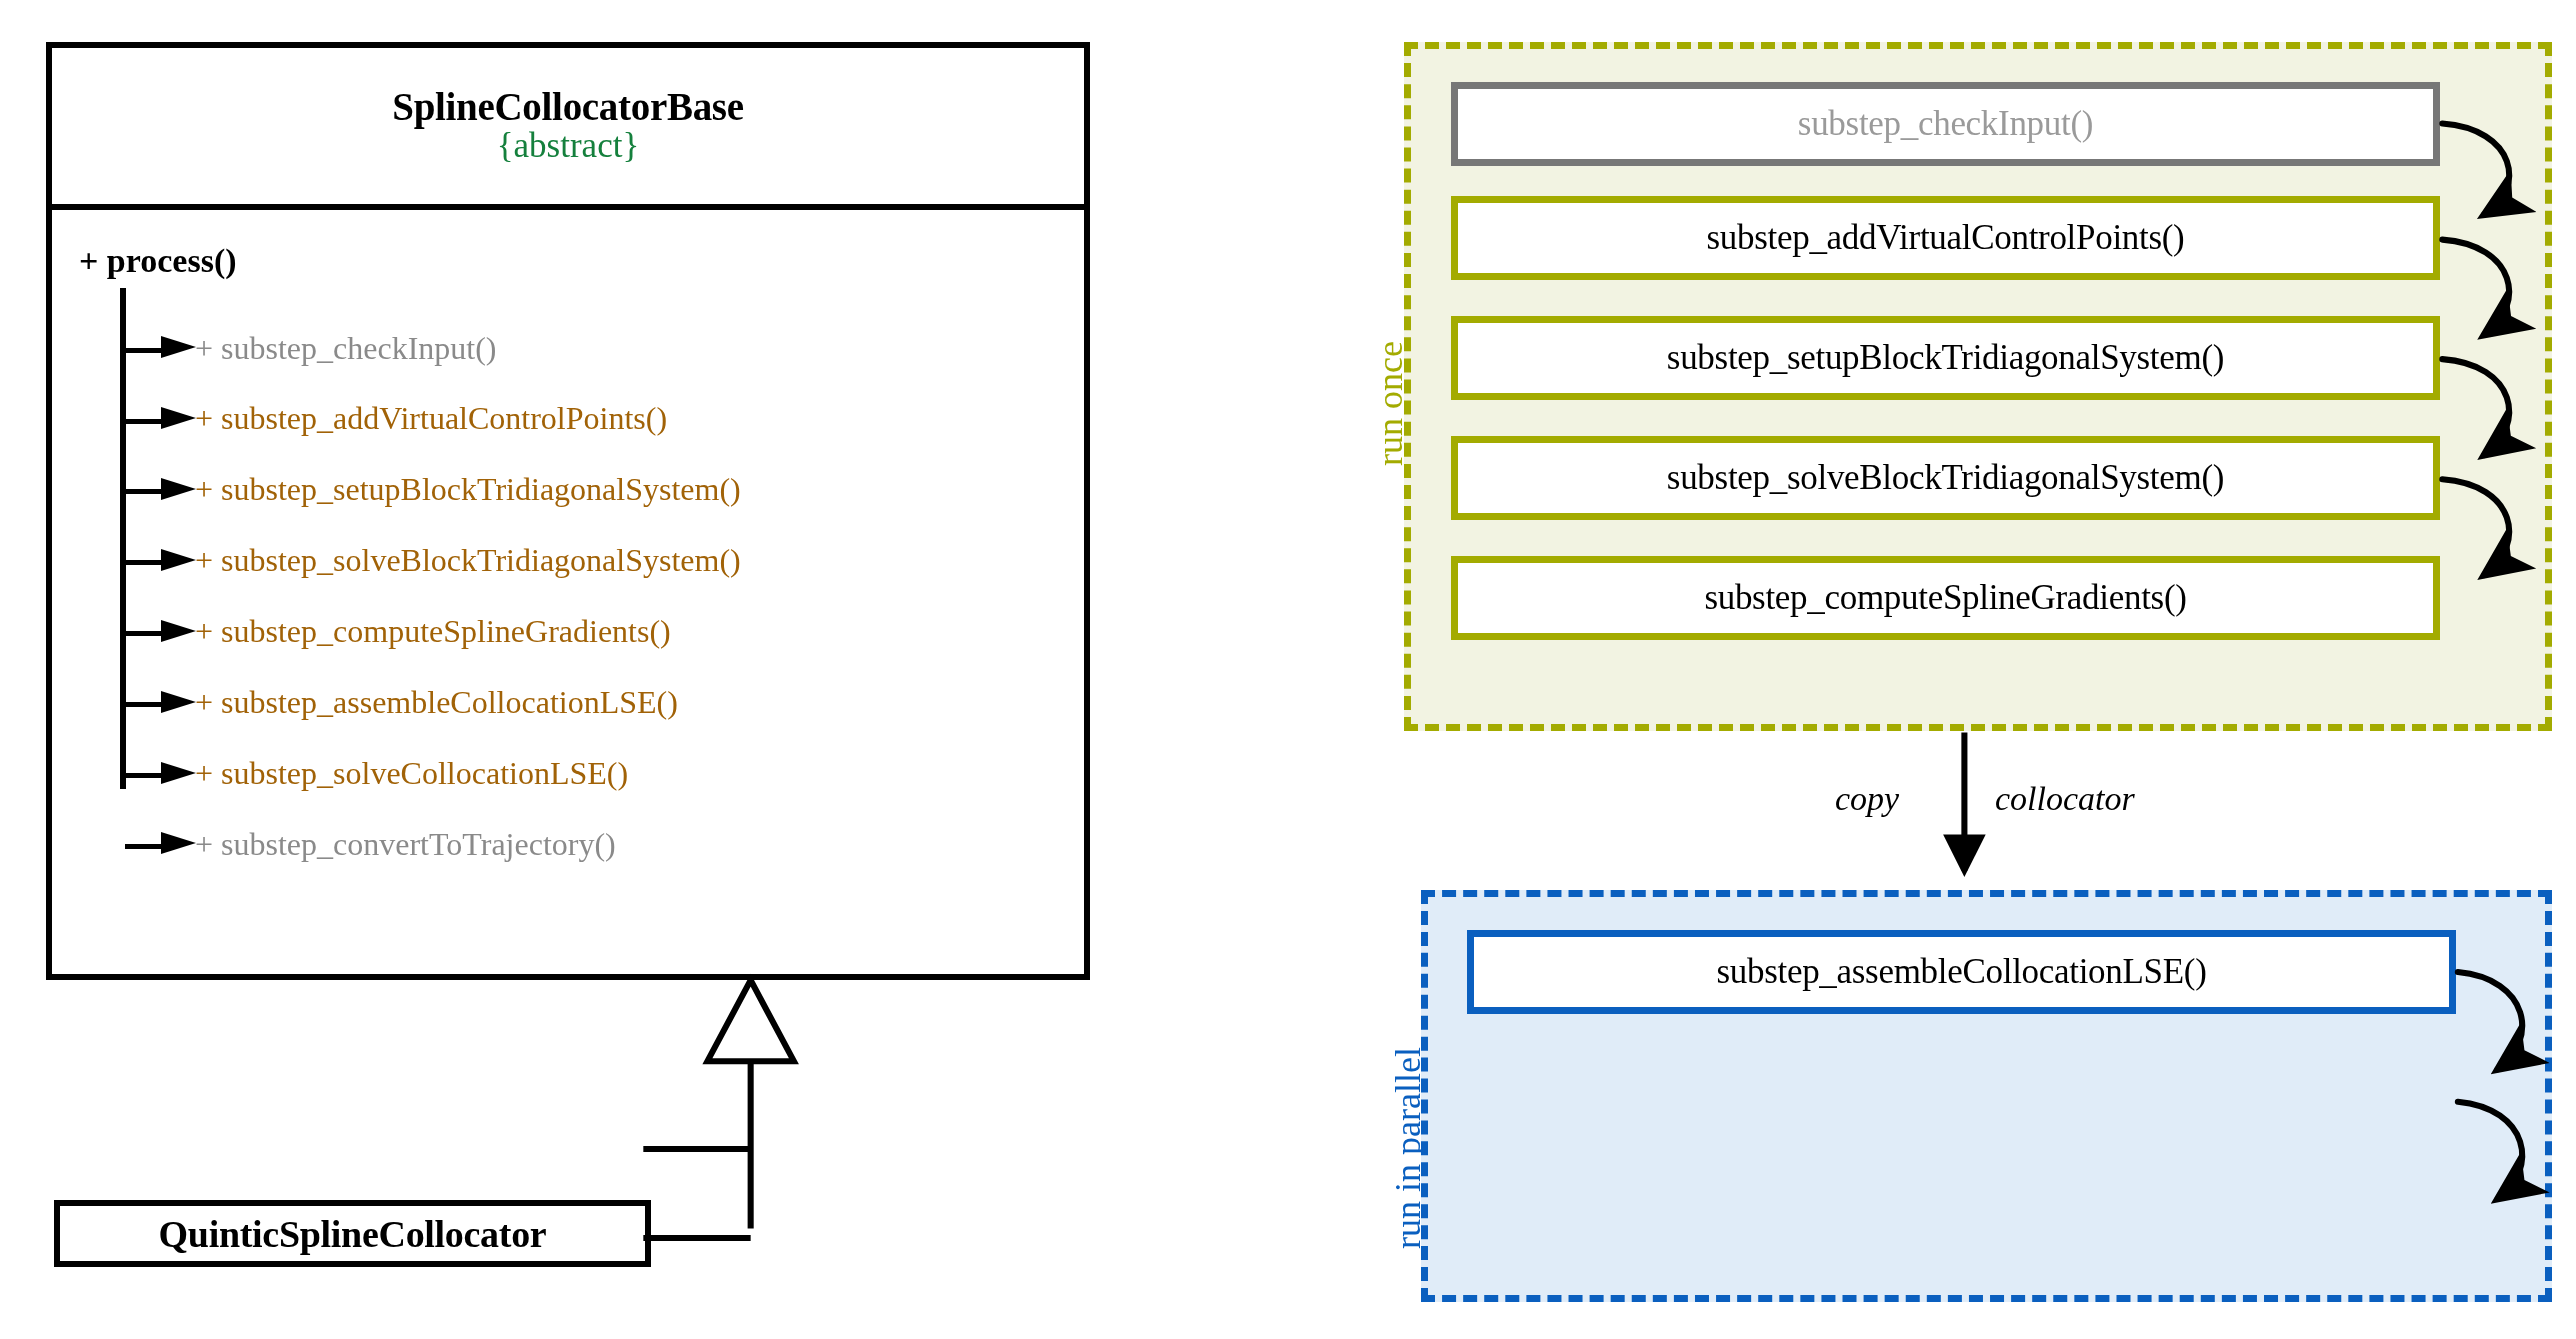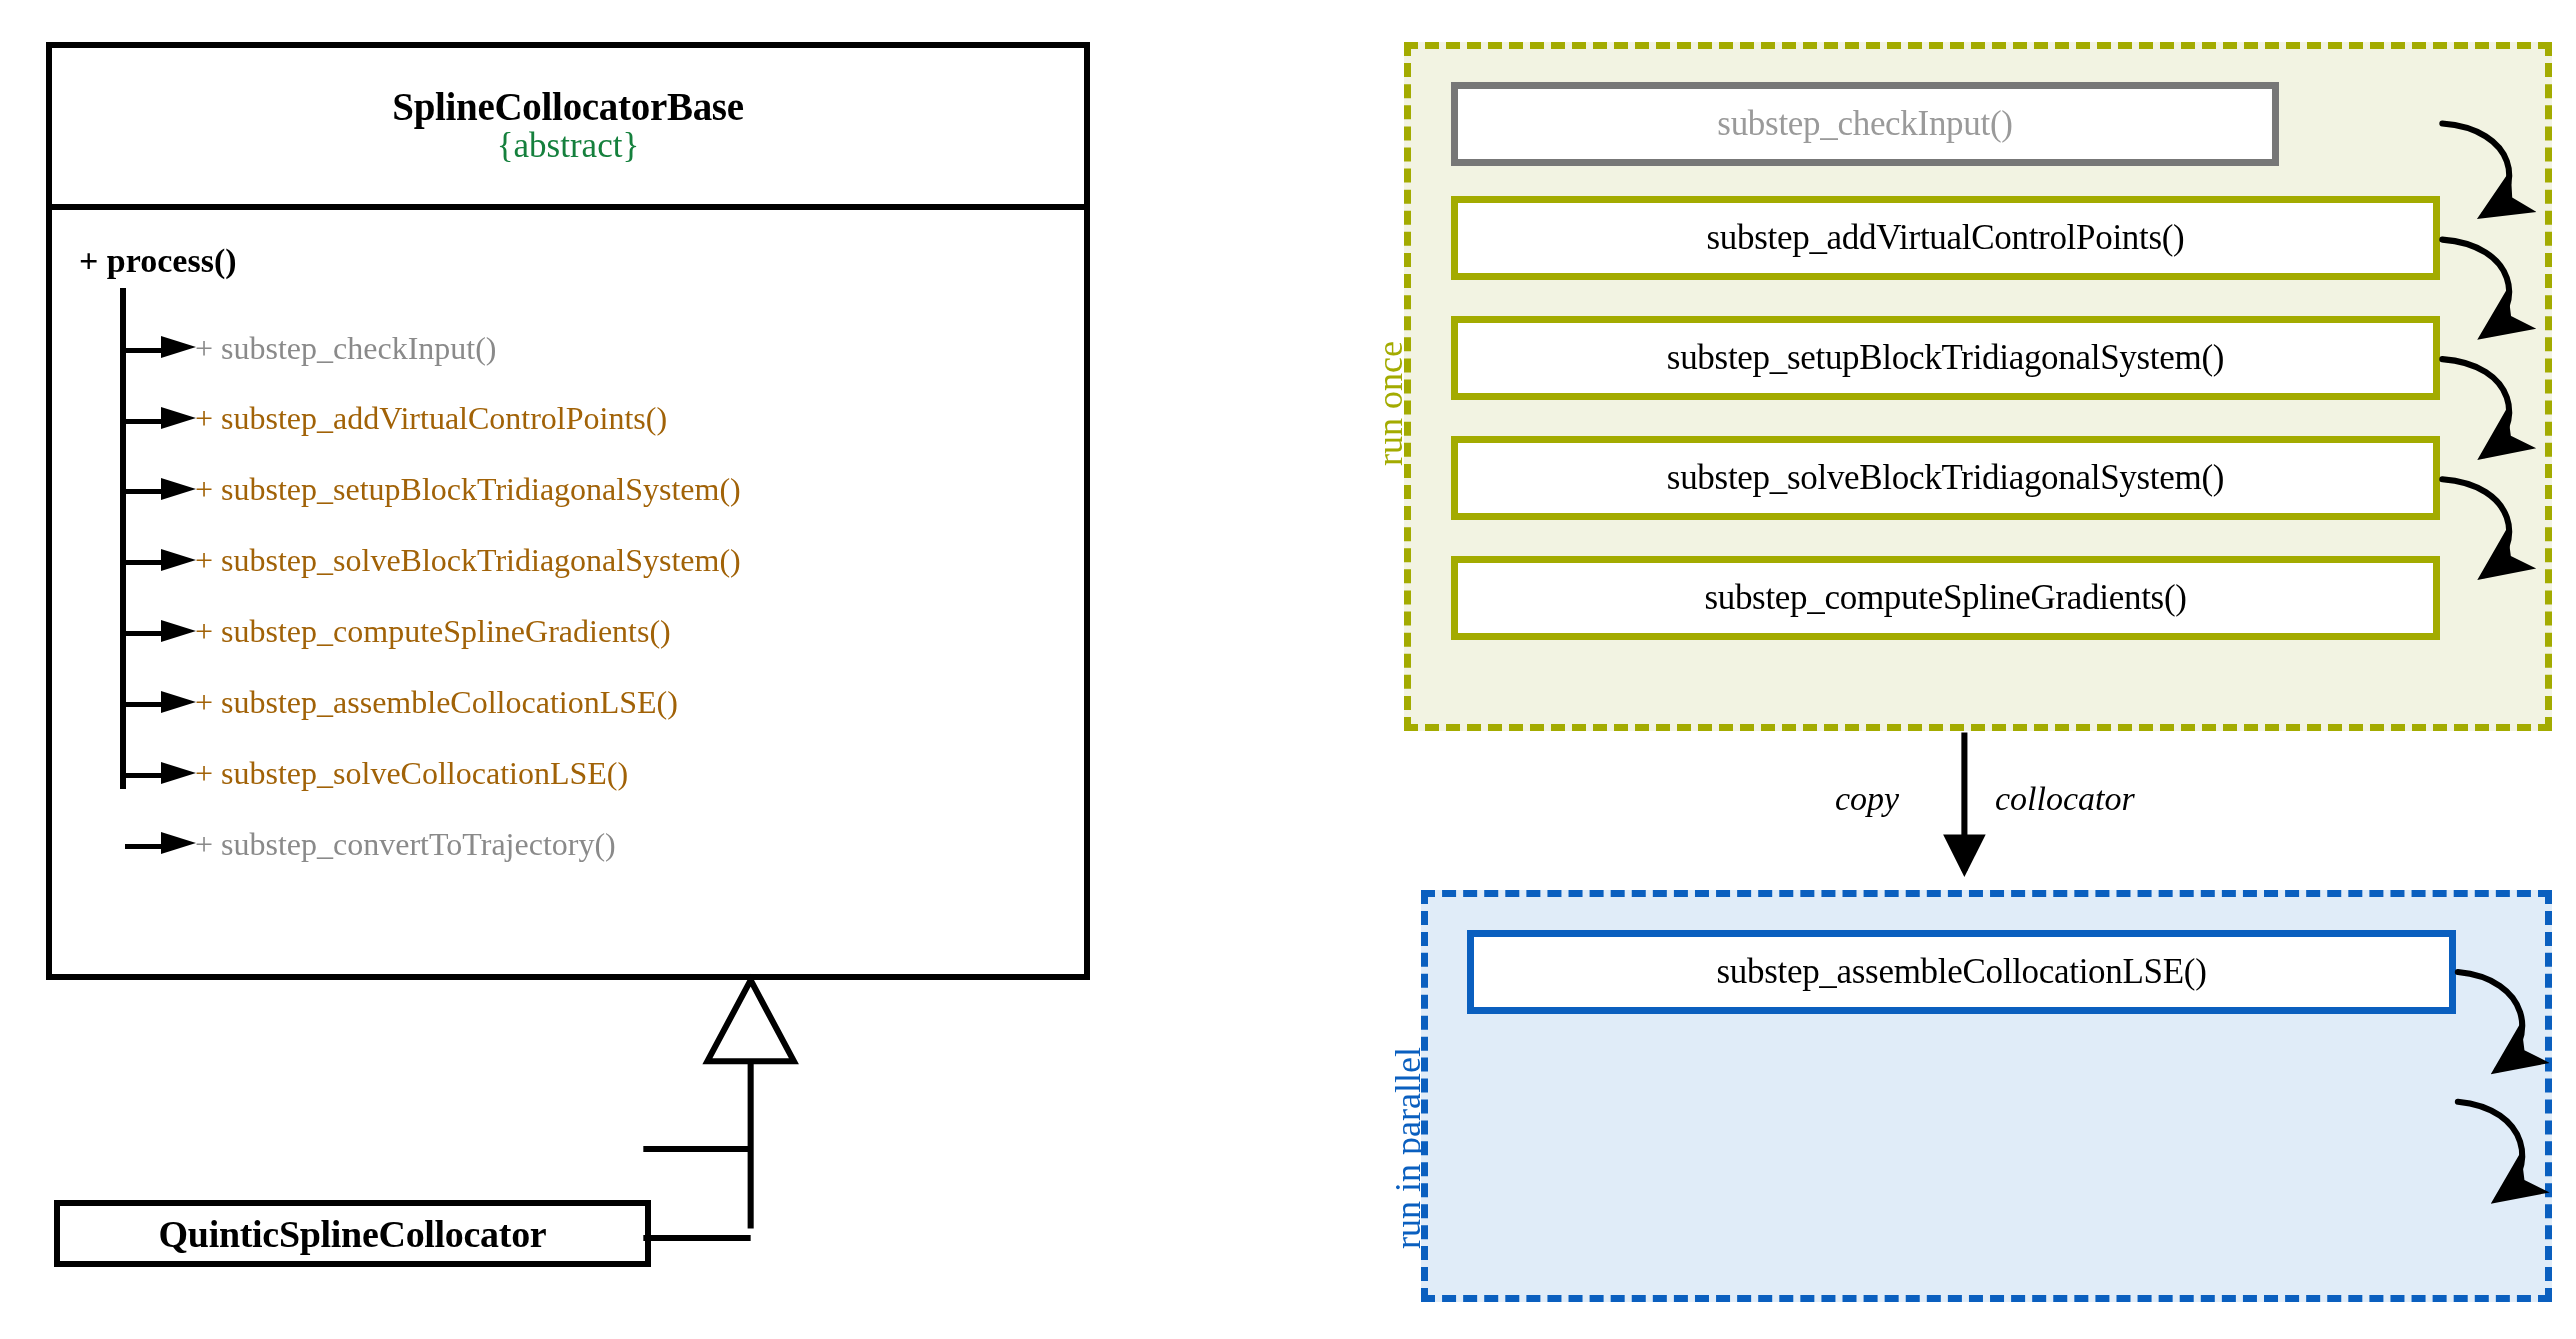--- a/index.html
+++ b/index.html
@@ -246,21 +246,21 @@
   </div>
 
 
   <div class="uml-box" id="class-quintic">
     <div class="sub-class-name">QuinticSplineCollocator</div>
   </div>
 
   <div class="panel" id="panel-run-once"></div>
   <div class="panel-label" id="label-run-once">run once</div>
 
-  <div class="step-box grey" style="left:1451px; top:82px;  width:828px; height:84px;">substep_checkInput()</div>
+  <div class="step-box grey" style="left:1451px; top:82px;  width:989px; height:84px;">substep_checkInput()</div>
   <div class="step-box olive" style="left:1451px; top:196px;  width:989px; height:84px;">substep_addVirtualControlPoints()</div>
   <div class="step-box olive" style="left:1451px; top:316px;  width:989px; height:84px;">substep_setupBlockTridiagonalSystem()</div>
   <div class="step-box olive" style="left:1451px; top:436px;  width:989px; height:84px;">substep_solveBlockTridiagonalSystem()</div>
   <div class="step-box olive" style="left:1451px; top:556px;  width:989px; height:84px;">substep_computeSplineGradients()</div>
 
   <div class="panel" id="panel-run-parallel"></div>
   <div class="panel-label" id="label-run-parallel">run in parallel</div>
 
   <div class="step-box blue" style="left:1467px; top:930px; width:989px; height:84px;">substep_assembleCollocationLSE()</div>
 

